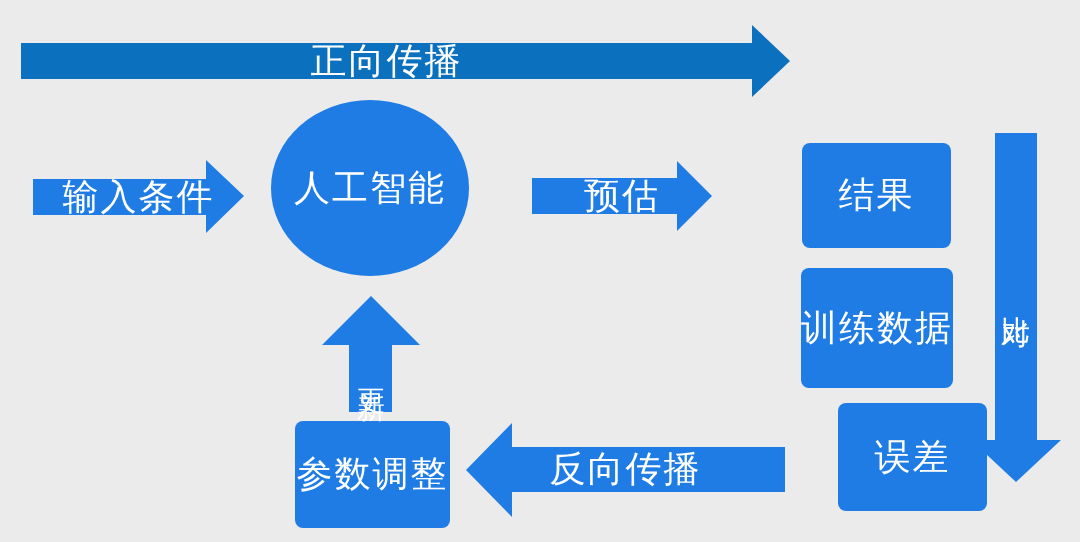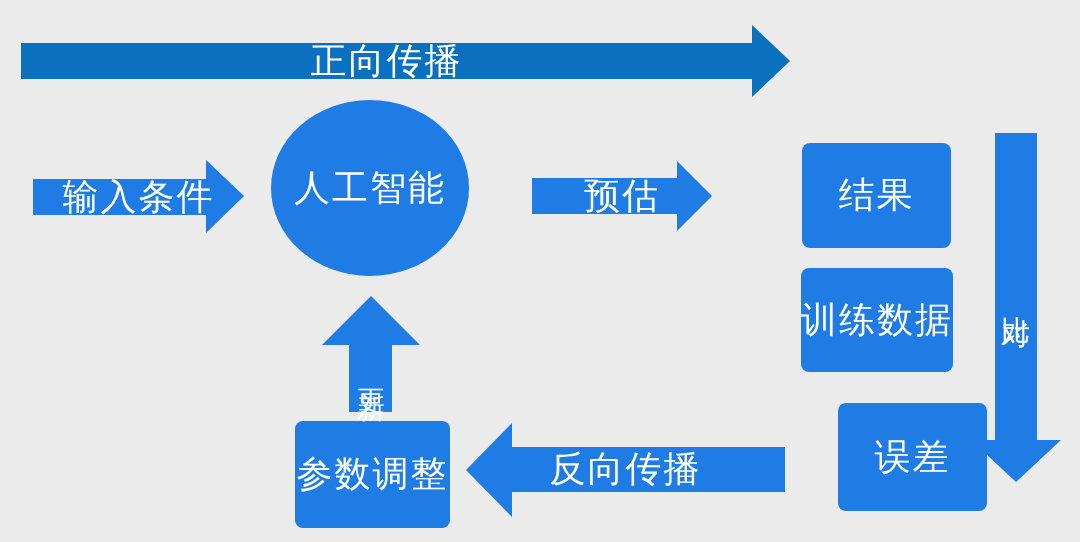--- a/index.html
+++ b/index.html
@@ -83,21 +83,21 @@
     border-left: 35px solid var(--primary);
   }
   .pred-label { left: 0; top: 17px; width: 180px; height: 36px; }
 
   
   .node-box {
     background: var(--primary); border-radius: 8px;
     display: flex; align-items: center; justify-content: center;
   }
   .result-box   { left: 802px; top: 143px; width: 149px; height: 105px; }
-  .training-box { left: 801px; top: 268px; width: 152px; height: 104px; }
+  .training-box { left: 801px; top: 268px; width: 152px; height: 120px; }
   .error-box    { left: 838px; top: 403px; width: 149px; height: 108px; }
   .param-box    { left: 295px; top: 421px; width: 155px; height: 107px; text-align: right; }
 
   
   .cmp-group { left: 971px; top: 133px; width: 90px; height: 349px; }
   .cmp-shaft { left: 24px; top: 0; width: 42px; height: 307px; }
   .cmp-head {
     left: 0; top: 307px; width: 0; height: 0;
     border-left: 45px solid transparent;
     border-right: 45px solid transparent;

